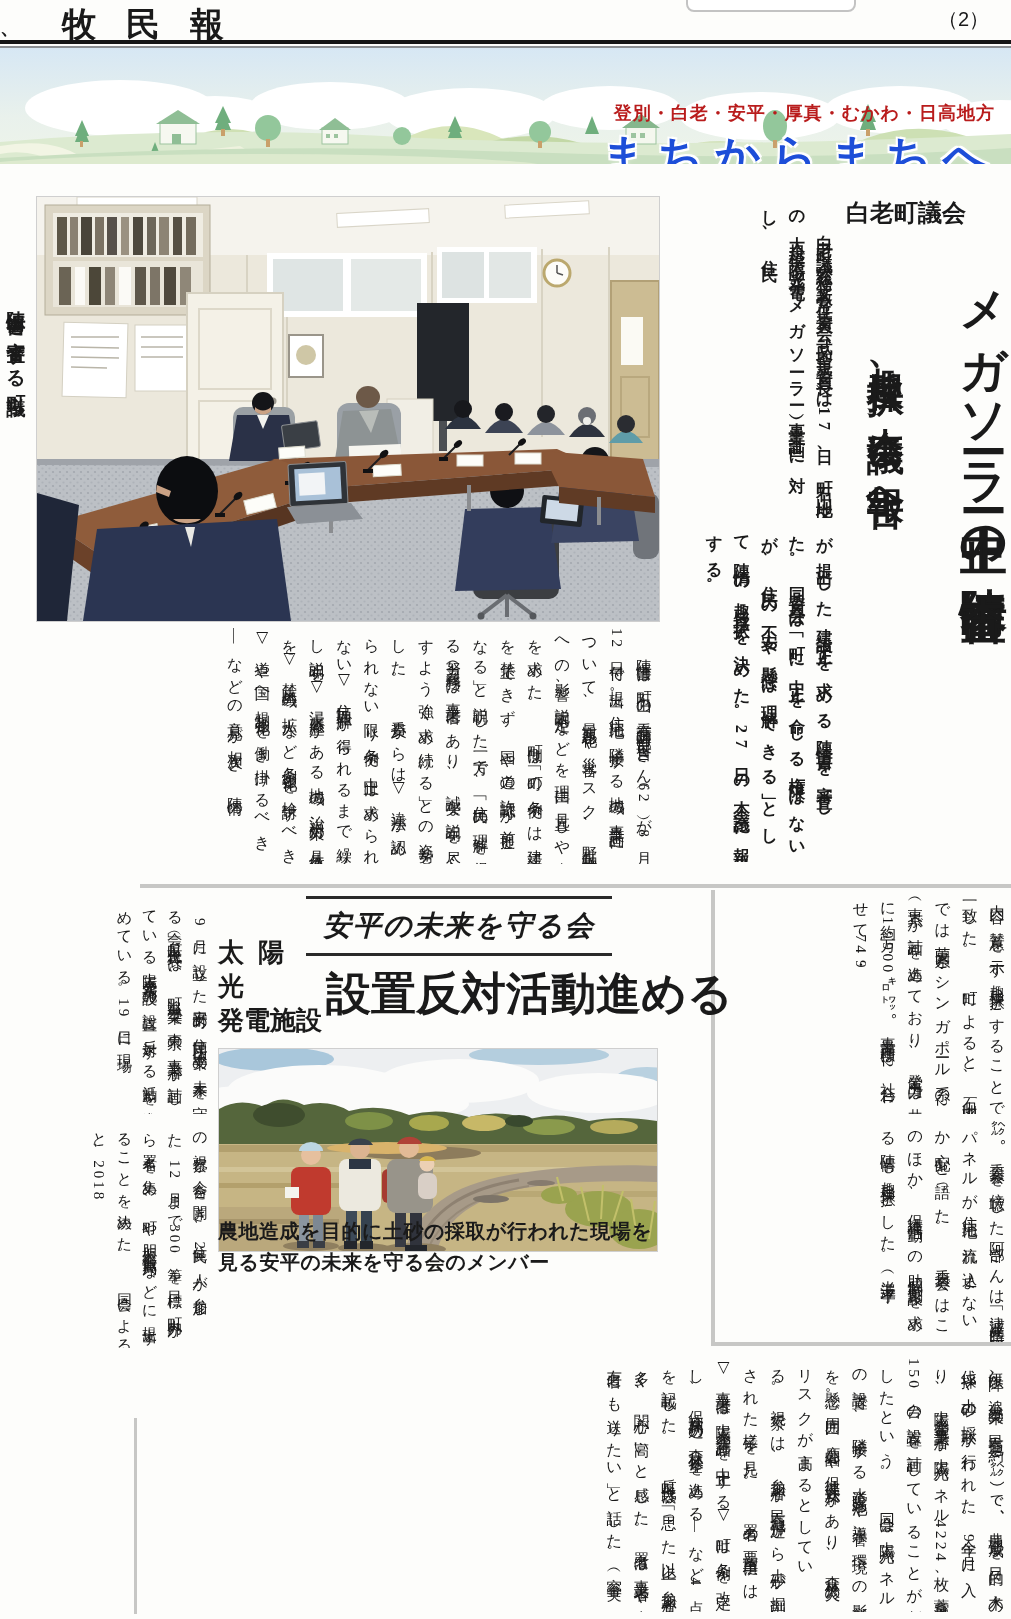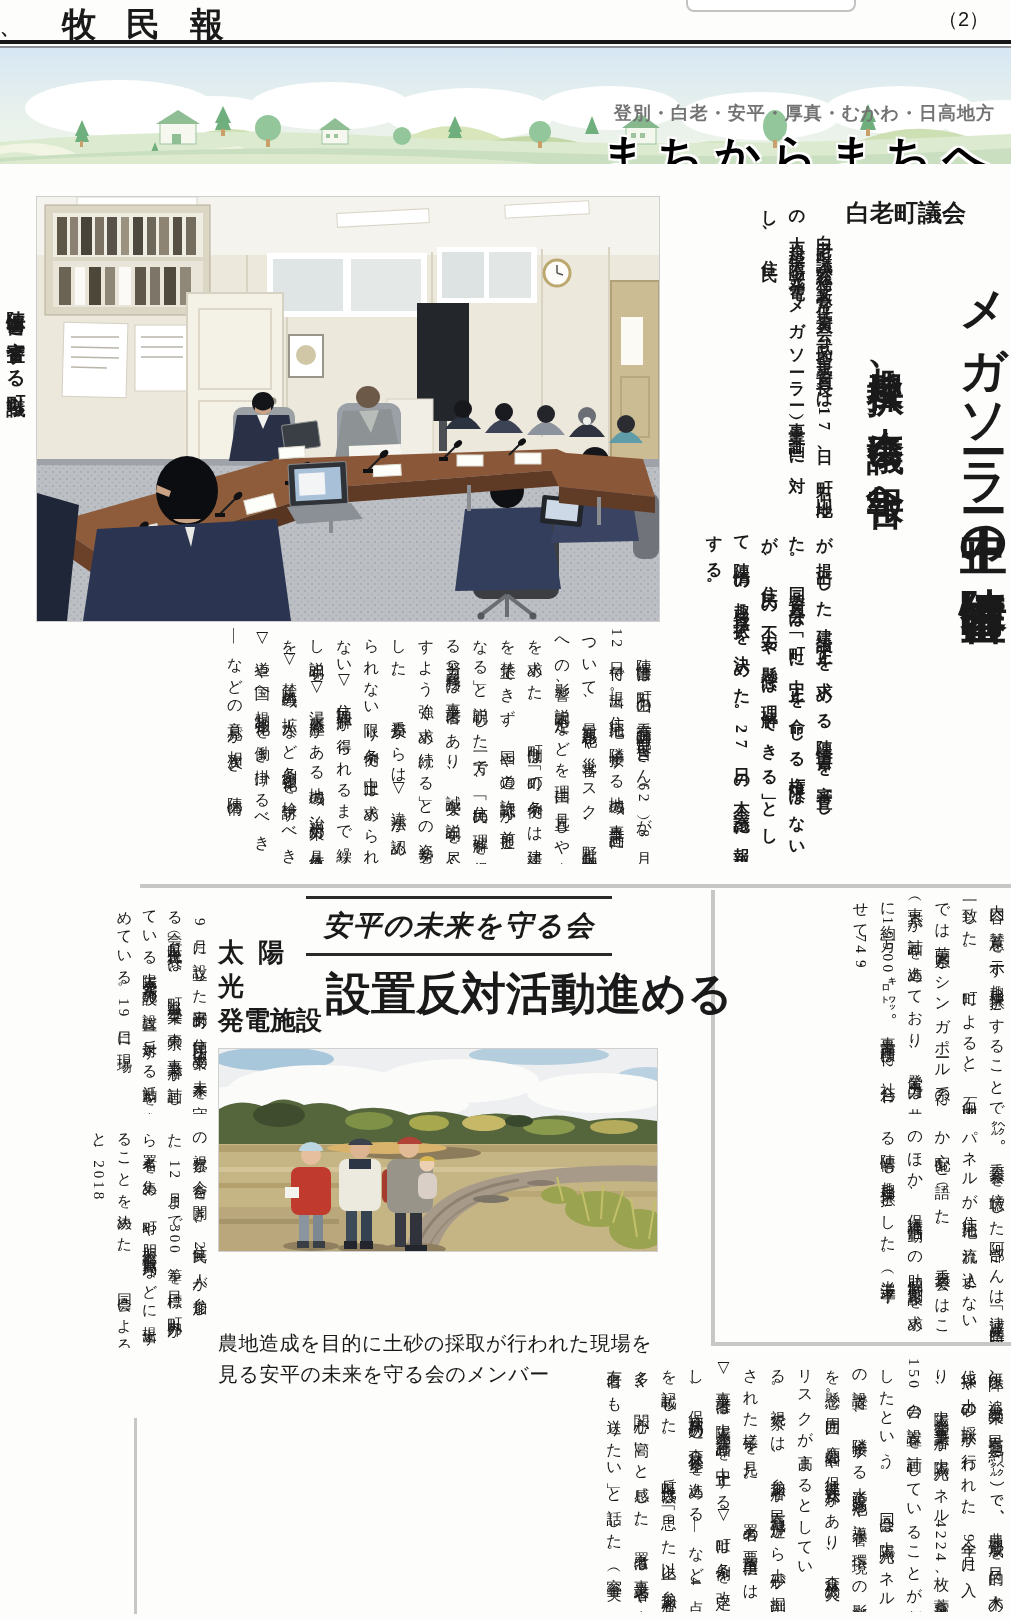--- a/index.html
+++ b/index.html
@@ -49,21 +49,21 @@
           padding:8px 0;text-align:center;font-size:28px;font-weight:bold;
           font-family:"Liberation Sans",sans-serif;letter-spacing:2px;font-style:italic;}
   .a2-kicker{left:218px;top:936px;width:106px;font-size:26px;font-weight:bold;line-height:1.3;
              font-family:"Liberation Sans",sans-serif;}
   .a2-kicker .k1{letter-spacing:0.55em;display:block;}
   .a2-kicker .k2{letter-spacing:0;display:block;}
   .a2-headline{left:326px;top:964px;font-size:45px;font-weight:bold;letter-spacing:0px;}
   .a2-body1{left:14px;top:900px;width:198px;height:214px;overflow:hidden;font-size:15px;line-height:1.68;letter-spacing:0.2em;}
   .a2-body2{left:14px;top:1122px;width:198px;height:226px;overflow:hidden;font-size:15px;line-height:1.68;letter-spacing:0.2em;}
   .photo2{left:218px;top:1048px;width:438px;height:202px;border:1px solid #cfcfcf;}
-  .cap2{left:218px;top:1328px;width:440px;font-size:20px;font-weight:normal;line-height:1.55;
+  .cap2{left:218px;top:1216px;width:440px;font-size:20px;font-weight:bold;line-height:1.55;
         font-family:"Liberation Sans",sans-serif;letter-spacing:0.5px;}
   .a2-body3{left:140px;top:1358px;width:870px;height:254px;overflow:hidden;}
 </style>
 </head>
 <body>
 
 <div class="abs mast-frag">、</div>
 <div class="abs masthead">牧民報</div>
 <div class="abs pageno">（2）</div>
 <div class="abs topbox"></div>
@@ -148,22 +148,22 @@
         <rect x="773" y="94" width="4" height="8"></rect>
           <rect x="80" y="95" width="3" height="6"></rect>
         <rect x="221" y="83" width="4" height="7"></rect>
           <rect x="866" y="83" width="4" height="7"></rect>
       </g>
     </g>
 
     <path d="M0,112 Q260,96 520,106 Q800,116 1011,102 L1011,118 L0,118 Z" fill="#c9dfc0"></path>
     <ellipse cx="260" cy="124" rx="300" ry="16" fill="#ddeace"></ellipse>
   </svg>
-  <div class="abs banner-regions" style="color:#737373">登別・白老・安平・厚真・むかわ・日高地方</div>
-  <div class="abs banner-title" style="color:#000000">まちからまちへ</div>
+  <div class="abs banner-regions" style="color:#b91c1c">登別・白老・安平・厚真・むかわ・日高地方</div>
+  <div class="abs banner-title" style="color:#1d4ed8">まちからまちへ</div>
 </div>
 
 <div class="abs a1-kicker">
   <div>白老町議会</div>
 </div>
 <div class="abs v a1-headline">メガソーラー中止の陳情審査</div>
 <div class="abs v a1-subhead">趣旨採択、本会議に報告へ</div>
 
 <div class="abs v lead lead1">　白老町議会総務文教常任委員会（武又聖規委員長）は17日、町石山地区の大規模太陽光発電（メガソーラー）事業計画に対し、住民</div>
 <div class="abs v lead lead2">が提出した建設中止を求める陳情書を審査した。同委員会は「町に中止を命じる権限はないが、住民の不安や懸念は理解できる」として陳情の趣旨採択を決めた。27日の本会議に報告する。</div>

